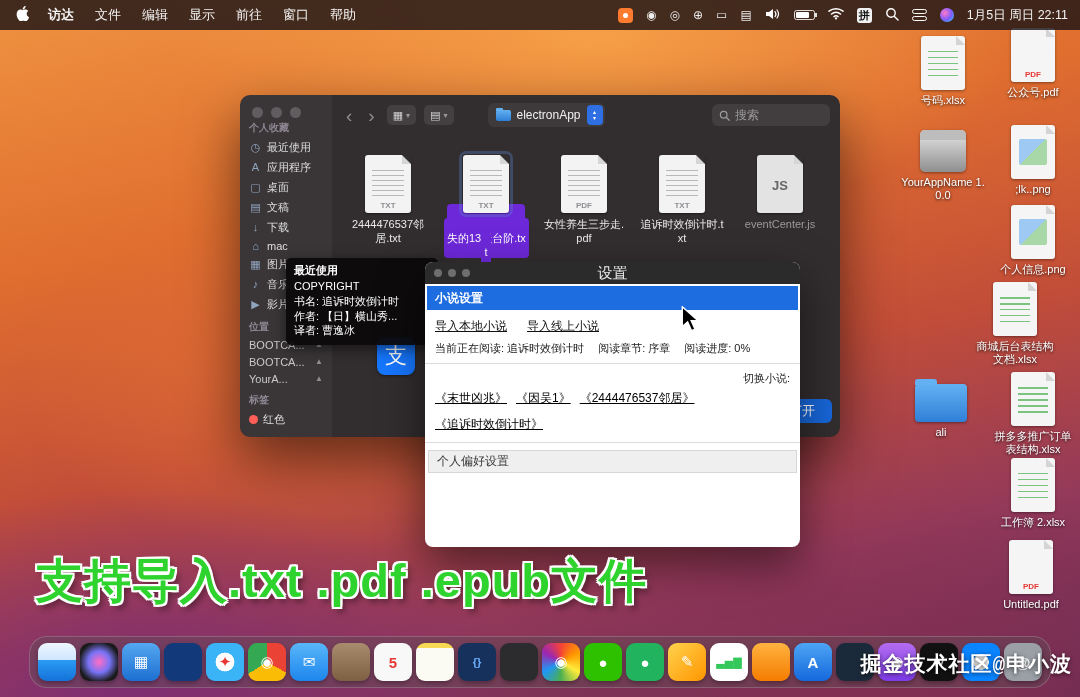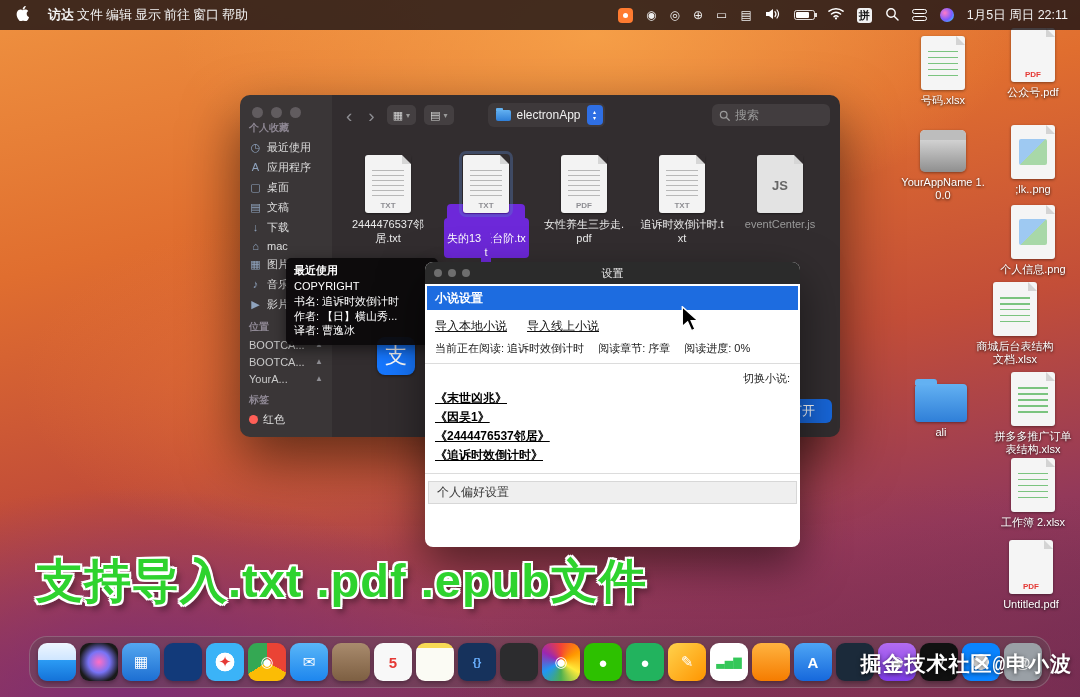--- a/index.html
+++ b/index.html
@@ -95,28 +95,28 @@
     background:#1677ff; border-radius:8px; color:#fff; font-size:22px; display:flex; align-items:center; justify-content:center; box-shadow:0 1px 3px rgba(0,0,0,.4); }
   .open-btn { position:absolute; left:772px; top:399px; width:60px; height:24px; z-index:12;
     background:#1766d9; border-radius:6px; color:#fff; font-size:13px; display:flex; align-items:center; justify-content:center; }
 
   
   .settings { position:absolute; left:425px; top:262px; width:375px; height:285px; z-index:20;
     background:#fff; border-radius:8px; box-shadow:0 18px 45px rgba(0,0,0,.5); }
   .s-titlebar { height:22px; background:#2b2b2b; border-radius:8px 8px 0 0; position:relative; display:flex; align-items:center; justify-content:center; }
   .s-titlebar .lights { top:7px; left:9px; gap:6px; }
   .s-titlebar .lights i { width:8px; height:8px; background:#6e6e6e; }
-  .s-title { color:#e8e8e8; font-size:11px; }
+  .s-title { color:#e8e8e8; font-size:15px; }
   .s-bluebar { margin:2px 2px 0; height:24px; background:#1d6ce0; color:#fff; font-size:12px; font-weight:bold; line-height:24px; padding-left:8px; }
   .s-links { display:flex; gap:20px; padding:8px 10px 3px; font-size:12px; }
   .s-link { color:#111; text-decoration:underline; }
   .s-status { display:flex; gap:14px; padding:3px 10px 7px; font-size:11px; color:#222; }
   .s-divider { border-top:1px solid #dcdcdc; }
   .s-switch { padding:7px 10px 2px; font-size:11px; color:#222;text-align:right; }
-  .s-books { display:flex; gap:2px; padding:2px 10px 9px; font-size:12px; font-weight:700; flex-wrap:wrap;flex-direction:column; }
+  .s-books { display:flex; gap:9px; padding:2px 10px 9px; font-size:12px; font-weight:400; flex-wrap:wrap; }
   .book-link { color:#000; text-decoration:underline; }
   .s-prefs { margin:7px 3px 0; height:23px; background:#efefef; border:1px solid #d7d7d7; line-height:21px; padding-left:8px; font-size:12px; color:#3a3a3a; }
 
   
   .cursor { position:absolute; left:681px; top:306px; z-index:40; }
 
   
   .caption { position:absolute; left:36px; top:550px; z-index:30; font-size:47px; font-weight:900; letter-spacing:1px; color:#2ed32e;
     text-shadow:-2px -2px 0 #fff, 2px -2px 0 #fff, -2px 2px 0 #fff, 2px 2px 0 #fff, 0 -2px 0 #fff, 0 2px 0 #fff, -2px 0 0 #fff, 2px 0 0 #fff, 4px 5px 6px rgba(0,0,0,.45); }
 
@@ -134,21 +134,21 @@
 
 <div id="stage">
 
   <div class="menubar">
     <div class="left">
       <span>
         <svg width="13" height="15" viewBox="0 0 14 16">
             <path fill="#fff" d="M11.5 8.3c0-2 1.6-3 1.7-3-.9-1.4-2.4-1.6-2.9-1.6-1.2-.1-2.4.7-3 .7-.6 0-1.6-.7-2.6-.7C3.4 3.7 2.1 4.5 1.4 5.8c-1.5 2.6-.4 6.4 1.1 8.5.7 1 1.5 2.2 2.6 2.1 1-.1 1.4-.7 2.7-.7s1.6.7 2.7.7c1.1 0 1.8-1 2.5-2 .8-1.2 1.1-2.3 1.1-2.4-.1 0-2.6-1-2.6-3.7zM9.6 2.1c.6-.7 1-1.6.9-2.1-.9 0-1.9.6-2.5 1.3-.5.6-1 1.6-.9 2.5 1 .1 2-.5 2.5-1.7z"></path>
           </svg>
       </span>
-      <span id="menu-items" style="display:flex;gap:3px">
+      <span id="menu-items" style="display:flex;gap:21px">
           <span class="menu-item active-app">访达</span>
           <span class="menu-item">文件</span>
           <span class="menu-item">编辑</span>
           <span class="menu-item">显示</span>
           <span class="menu-item">前往</span>
           <span class="menu-item">窗口</span>
           <span class="menu-item">帮助</span>
         </span>
     </div>
     <div class="right">

